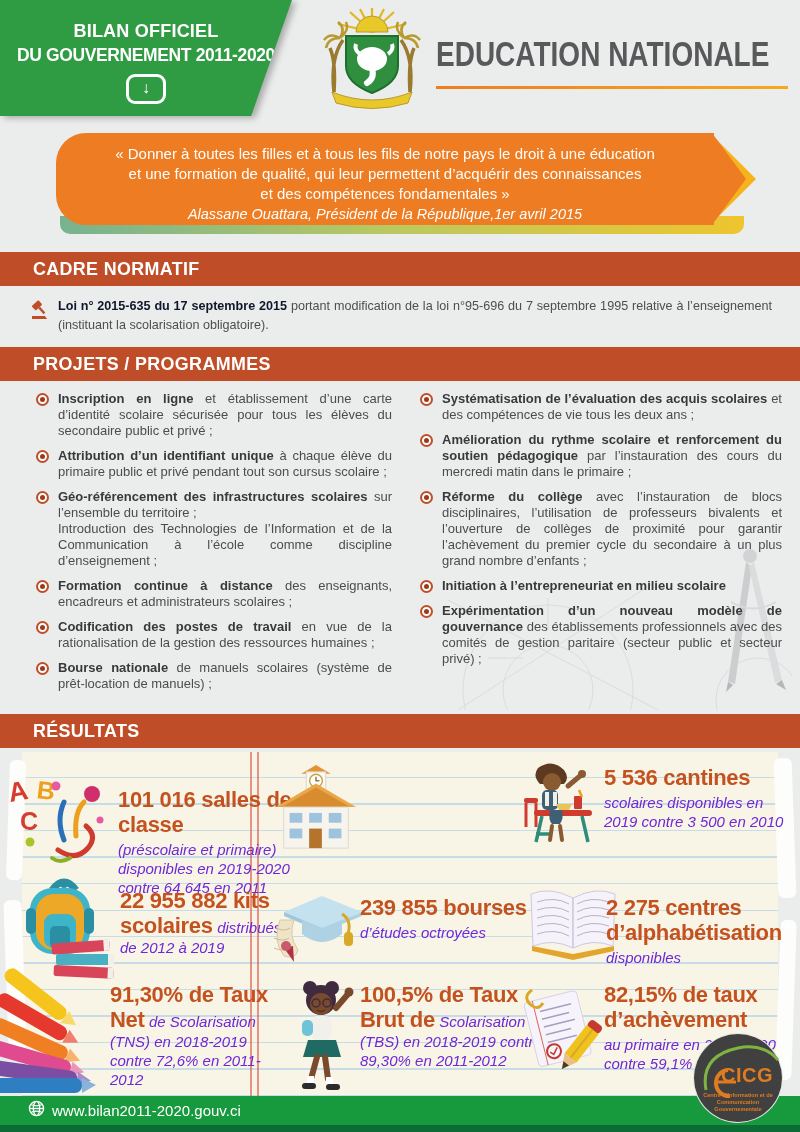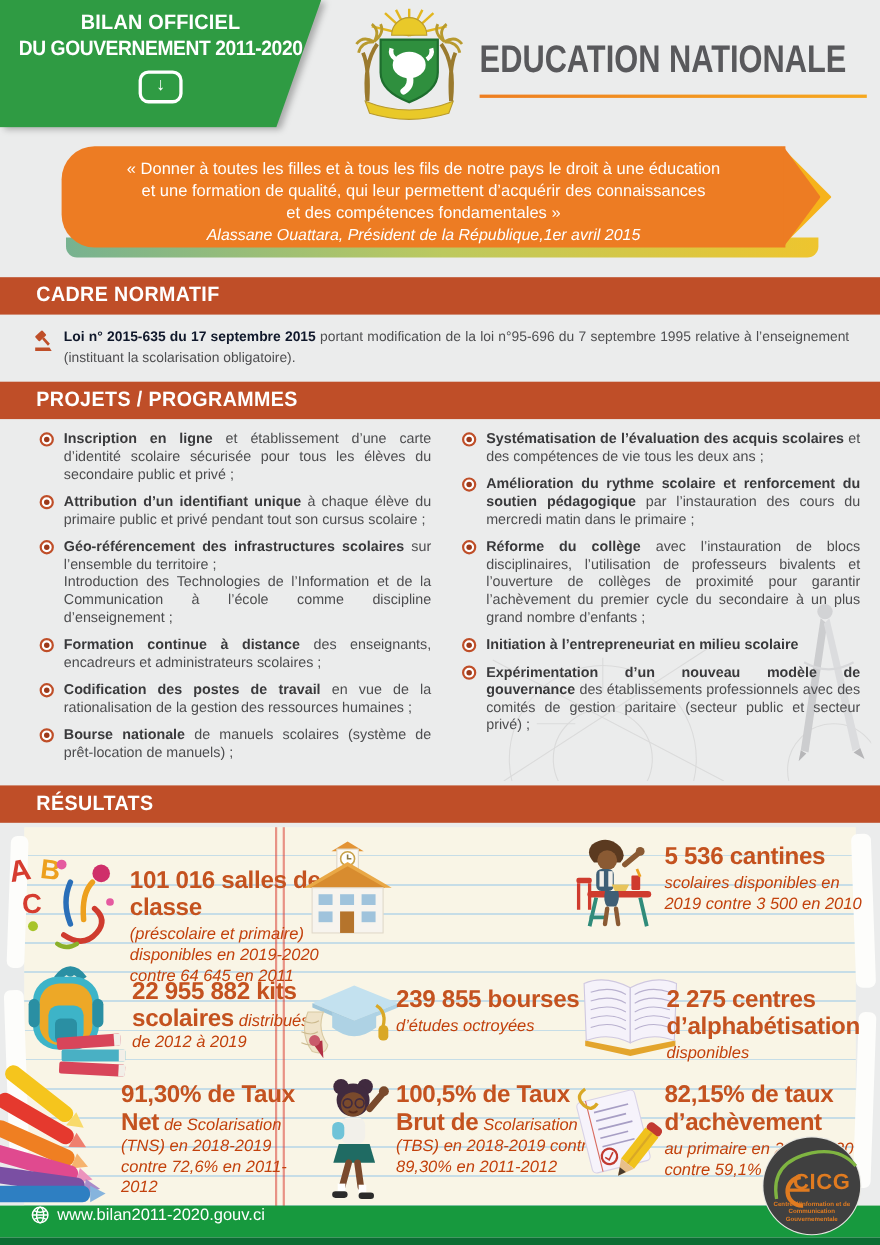--- a/index.html
+++ b/index.html
@@ -3,21 +3,21 @@
 <meta charset="utf-8">
 <style>
   *{margin:0;padding:0;box-sizing:border-box}
   html,body{background:#ffffff}
   body{font-family:"Liberation Sans",sans-serif}
   .page{position:relative;width:800px;height:1132px;background:#ebecec;overflow:hidden}
 
   
   .hdr-green-wrap{position:absolute;top:0;left:0;filter:drop-shadow(4px 2px 3px rgba(0,0,0,.28))}
   .hdr-green{width:292px;height:116px;background:#2f9b43;clip-path:polygon(0 0,100% 0,86% 100%,0 100%);
-             color:#fff;text-align:center;padding-top:10px}
+             color:#fff;text-align:center;padding-top:20px}
   .hdr-green .l1{font-size:19px;font-weight:bold;letter-spacing:.2px;transform:scaleX(.95)}
   .hdr-green .l2{font-size:19px;font-weight:bold;letter-spacing:-.4px;transform:scaleX(.92);margin-top:2px}
   .dl-btn{width:40px;height:30px;border:3px solid #fff;border-radius:9px;margin:8px auto 0;position:relative}
   .dl-btn .arr{position:absolute;left:50%;top:2px;transform:translateX(-50%);font-size:16px;color:#fff;line-height:18px;font-weight:bold}
   .coat{position:absolute;left:320px;top:4px}
   .page-title{position:absolute;left:436px;top:34px;font-size:35px;font-weight:bold;color:#59595c;
               transform:scaleX(.8);transform-origin:left;white-space:nowrap;letter-spacing:0}
   .title-rule{position:absolute;left:436px;top:86px;width:352px;height:3px;
               background:linear-gradient(90deg,#ee7e21,#f6a81e)}
 
@@ -58,33 +58,33 @@
 
   
   .sheet{position:absolute;left:22px;top:752px;width:756px;height:345px;background:#f9f5e6;
          background-image:repeating-linear-gradient(to bottom,transparent 0 25px,#c6dde7 25px 26.5px)}
   .sheet-edge{position:absolute;background:#fdfdfb;border-radius:6px}
   .redline{position:absolute;top:752px;width:1.5px;height:345px;background:rgba(219,63,52,.55);z-index:1}
 
   .res-ic{position:absolute;z-index:2}
   .rtext{position:absolute;z-index:2}
   .rtext b{display:inline;font-size:22px;font-weight:bold;color:#c4521f;line-height:25px;letter-spacing:-.3px}
-  .rtext i{font-size:15px;font-style:italic;color:#c2410c;line-height:19px;font-weight:normal}
+  .rtext i{font-size:15px;font-style:italic;color:#6d28d9;line-height:19px;font-weight:normal}
   .rtext i.blk{display:block;margin-top:3px}
 
   
   .cicg{position:absolute;left:694px;top:1034px;width:88px;height:88px;background:#404040;border-radius:50%;
         z-index:6;box-shadow:0 0 0 1px #e7e7e2}
   .cicg .nm{position:absolute;left:27px;top:30px;font-size:20px;font-weight:bold;color:#e07b20;letter-spacing:.5px}
   .cicg .sub{position:absolute;left:6px;top:58px;width:76px;text-align:center;font-size:5.6px;line-height:7px;
              color:#e07b20;font-weight:bold}
 
   
   .footer{position:absolute;left:0;top:1096px;width:800px;height:29px;background:#17993e;color:#fff;z-index:4}
-  .footer .inner{display:flex;align-items:flex-start;height:29px;margin-left:28px;gap:7px}
+  .footer .inner{display:flex;align-items:center;height:29px;margin-left:28px;gap:7px}
   .footer .url{font-size:15px}
   .footer-dark{position:absolute;left:0;top:1125px;width:800px;height:7px;background:#0b6d33;z-index:4}
 </style>
 </head>
 <body>
 
 <div class="page">
 
   <div class="hdr-green-wrap">
     <div class="hdr-green">

